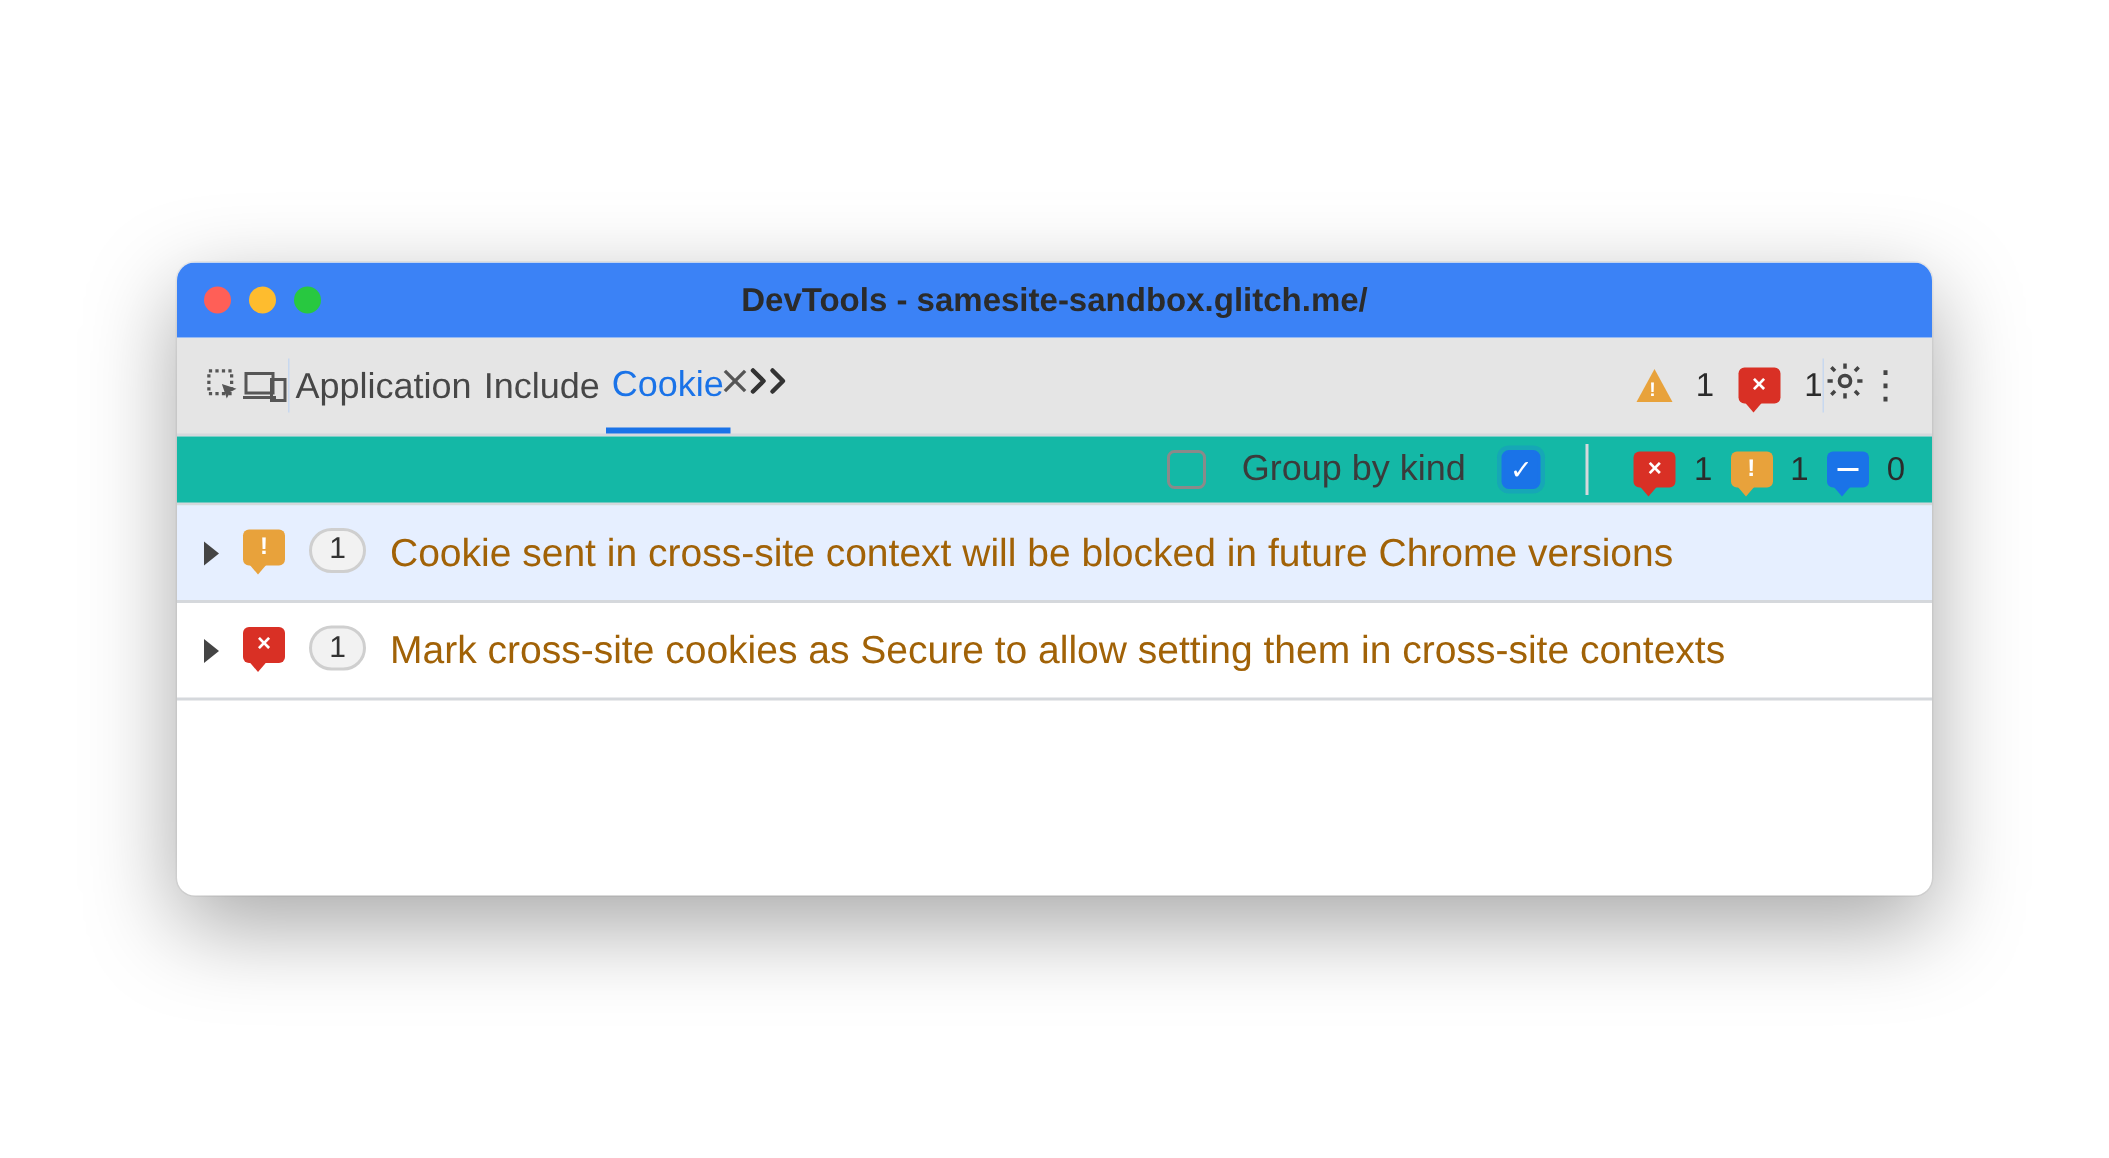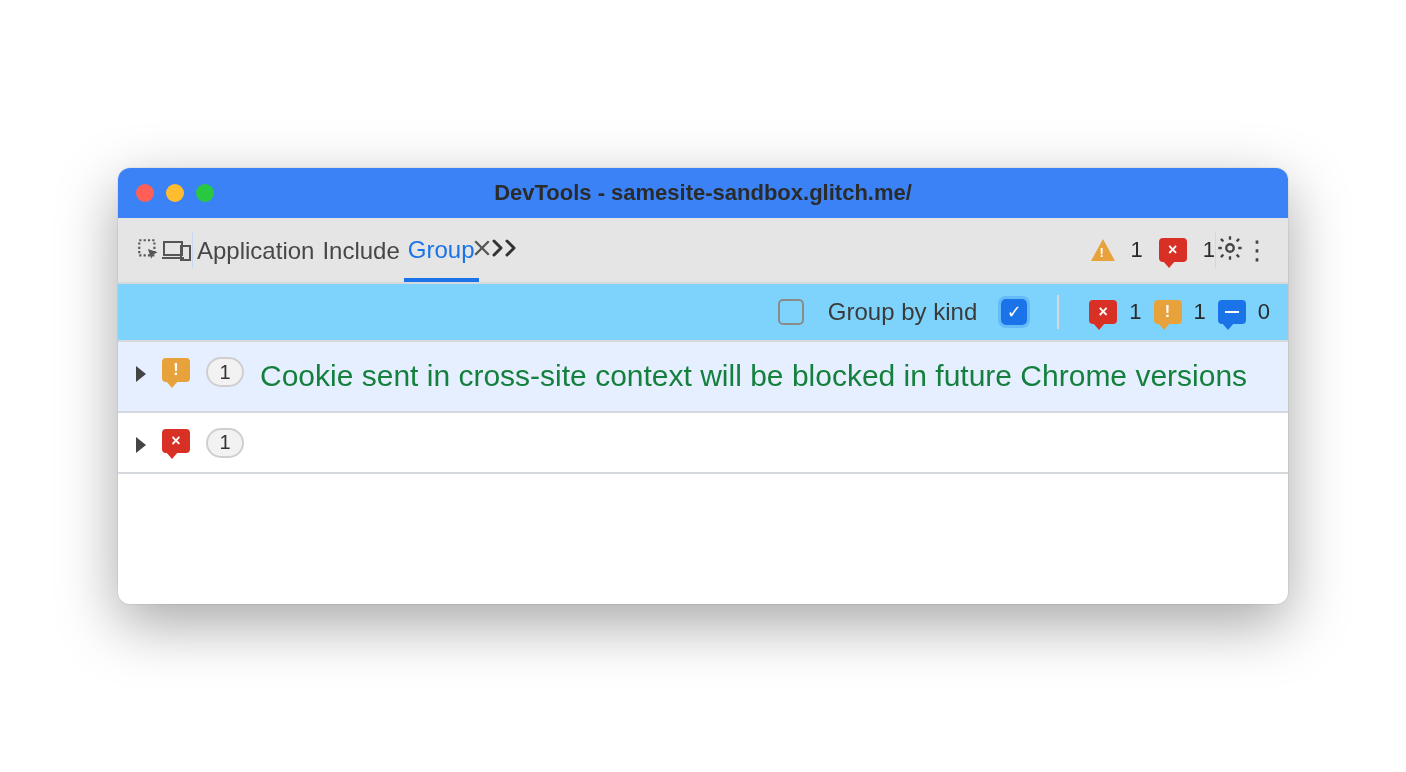--- a/index.html
+++ b/index.html
@@ -106,22 +106,22 @@
   .badge.warn{ background:#e8a23b; color:#e8a23b; }
   .badge.info{ background:#1a73e8; color:#1a73e8; }
   .badge .glyph{
     position:absolute; inset:0; display:flex; align-items:center; justify-content:center;
     color:#fff; font-weight:700; font-size:16px;
   }
   .badge.info .glyph{ gap:2px; }
   .badge.info .line{ width:14px; height:2px; background:#fff; }
 
   .filterbar {
-    height: 58px;
-    background:#7dd3fc;
+    height: 46px;
+    background:#14b8a6;
     border-bottom: 2px solid #d5d8dc;
     display:flex;
     align-items:center;
     padding: 0 18px;
     gap: 24px;
     color:#3b3b3b;
     font-size:24px;
     justify-content: flex-end;
   }
   .chk {
@@ -154,21 +154,21 @@
     margin-top:10px;
     flex-shrink:0;
   }
   .issue-badge-wrap{ margin-top:2px; flex-shrink:0;}
   .pill{
     min-width:38px;height:30px;border-radius:15px;border:2px solid #cfcfcf;
     background:#f2f2f2;display:flex;align-items:center;justify-content:center;
     font-size:20px;color:#333;margin-top:1px;flex-shrink:0;
   }
   .issue-text{
-    font-size:30px;color:#15803d;line-height:1.35;
+    font-size:26px;color:#a16207;line-height:1.35;
   }
   .blank-area{height:130px;}
 </style>
 </head>
 <body>
 
 <div class="window">
 
   <div class="titlebar">
     <div class="traffic">
@@ -190,21 +190,21 @@
       <svg width="30" height="26" viewBox="0 0 30 24" fill="none" stroke="currentColor" stroke-width="2">
         <rect x="2" y="4" width="18" height="13"></rect>
         <line x1="0" y1="20" x2="22" y2="20"></line>
         <rect x="19" y="8" width="9" height="14"></rect>
       </svg>
     </span>
     <div class="vdiv"></div>
 
     <span class="tab">Application</span>
     <span class="tab">Include</span>
-    <span class="tab active">Group</span>
+    <span class="tab active">Cookie</span>
     <span class="close-x">
       <svg width="18" height="18" viewBox="0 0 16 16" stroke="currentColor" stroke-width="2">
           <line x1="2" y1="2" x2="14" y2="14"></line>
           <line x1="14" y1="2" x2="2" y2="14"></line>
         </svg>
     </span>
     <span class="more-tabs">
       <svg width="30" height="20" viewBox="0 0 30 20" fill="none" stroke="currentColor" stroke-width="3" stroke-linecap="round" stroke-linejoin="round">
         <polyline points="3,5 10,12 3,19" transform="translate(0,-2)"></polyline>
         <polyline points="16,5 23,12 16,19" transform="translate(0,-2)"></polyline>
@@ -269,18 +269,19 @@
       <span class="pill">1</span>
       <span class="issue-text">Cookie sent in cross-site context will be blocked in future Chrome versions</span>
     </div>
 
     <div class="issue-row">
       <span class="disclose"></span>
       <span class="issue-badge-wrap">
         <span class="badge err"><span class="glyph">×</span></span>
       </span>
       <span class="pill">1</span>
+      <span class="issue-text">Mark cross-site cookies as Secure to allow setting them in cross-site contexts</span>
     </div>
 
   </div>
 
   <div class="blank-area"></div>
 </div>
 
 </body></html>

